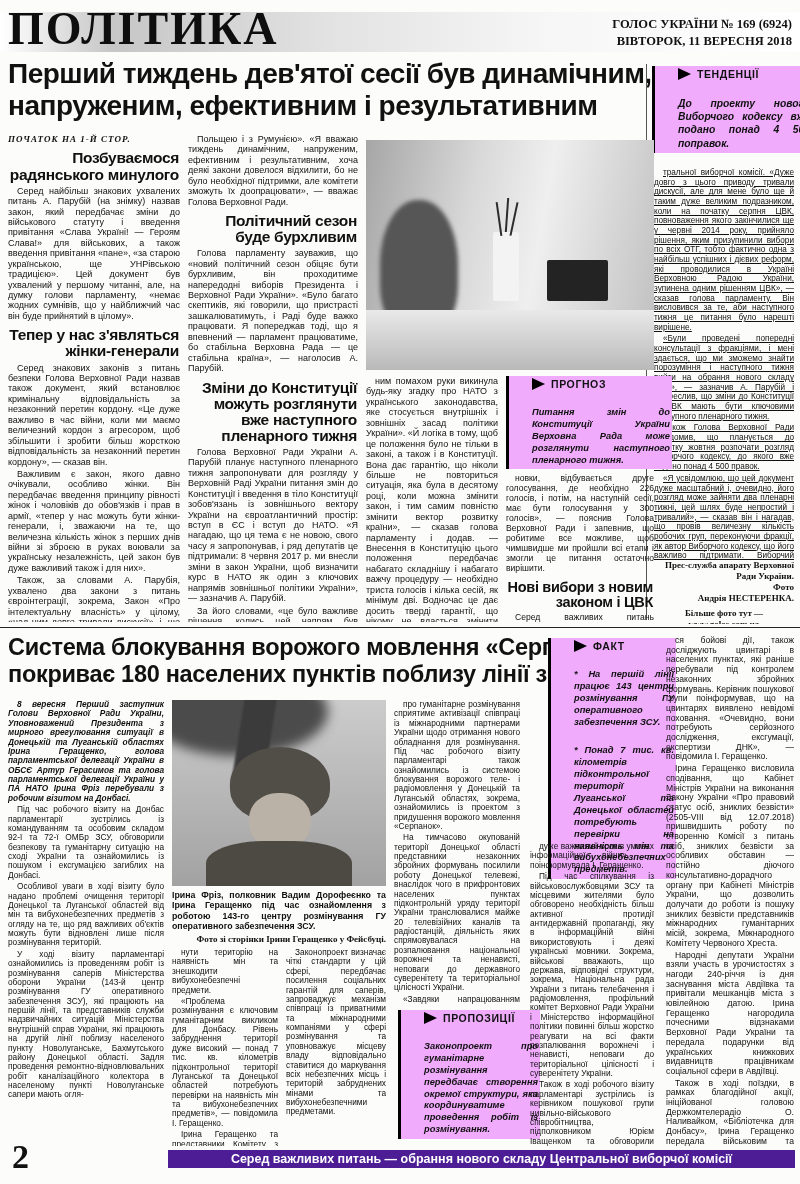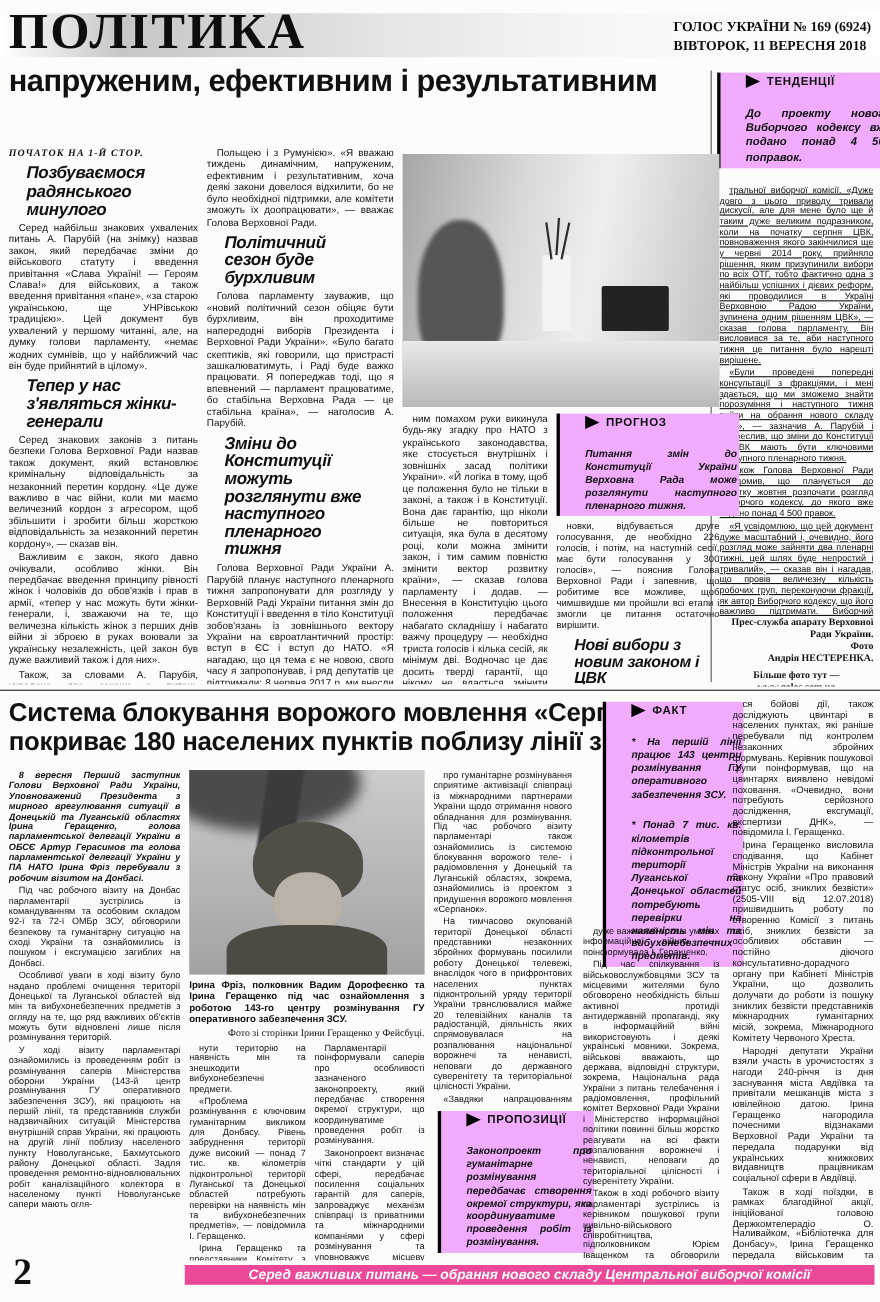--- a/index.html
+++ b/index.html
@@ -5,55 +5,55 @@
   html,body{margin:0;padding:0;}
   body{width:800px;height:1184px;position:relative;overflow:hidden;
        background:#fcfcfa;color:#111;
        font-family:"Liberation Sans",sans-serif;}
   .abs{position:absolute;}
   
   .mast-band{position:absolute;top:12px;left:0;width:100%;height:40px;
     background:linear-gradient(90deg,#ffffff 0%,#c6c6c6 14%,#e3e3e3 42%,#f6f6f6 68%,#ffffff 100%);}
   .mast-title{position:absolute;top:2px;left:8px;font-family:"Liberation Serif",serif;
     font-weight:bold;font-size:46px;letter-spacing:2px;color:#0e0e0e;}
-  .mast-issue{position:absolute;top:16px;right:8px;text-align:left;
+  .mast-issue{position:absolute;top:16px;right:8px;text-align:right;
     font-family:"Liberation Serif",serif;font-weight:bold;font-size:12.5px;line-height:1.35;}
   
   .hl1{position:absolute;left:8px;top:58px;width:645px;font-weight:bold;
     font-size:28px;line-height:1.13;letter-spacing:-0.5px;}
   .hl1 div{white-space:nowrap;overflow:hidden;}
   .hl2{position:absolute;left:8px;top:634px;width:550px;font-weight:bold;
     font-size:23.5px;line-height:1.15;letter-spacing:-0.3px;}
   .hl2 div{white-space:nowrap;overflow:hidden;}
   
   .col{position:absolute;overflow:hidden;text-align:justify;}
   .col p{margin:0 0 2px;text-indent:9px;}
   .bt{font-size:9px;line-height:1.16;}
   .bb{font-size:8.3px;line-height:1.13;}
   .sbt{font-size:8.2px;line-height:1.18;}
-  h3.sub{font-size:15.5px;line-height:1.04;margin:6px 16px 3px;text-align:left;
-    font-weight:bold;letter-spacing:-0.3px;font-style:italic;}
+  h3.sub{font-size:15.5px;line-height:1.04;margin:6px 1px 3px;text-align:right;
+    font-weight:bold;letter-spacing:-0.3px;}
   h3.sub2{font-size:14.5px;}
   .note{font-family:"Liberation Serif",serif;font-weight:bold;font-style:italic;
     font-size:9px;letter-spacing:1px;margin:0 0 4px;text-align:left;}
   .intro{font-weight:bold;font-style:italic;}
   
   .nbox{position:absolute;border-left:3px solid #000;padding:2px 2px 3px 23px;background:#f0abfc;}
   .nlbl{display:flex;align-items:center;gap:6px;font-weight:bold;font-size:10.5px;letter-spacing:0.6px;}
   .tri{width:0;height:0;border-left:13px solid #000;border-top:6px solid transparent;
     border-bottom:6px solid transparent;flex:0 0 auto;}
   .ntxt{font-weight:bold;font-style:italic;font-size:10.3px;line-height:1.28;margin-top:17px;text-align:justify;}
   .ntxt.sm{font-size:9.3px;}
   
   .credit{font-family:"Liberation Serif",serif;font-weight:bold;font-size:9px;
     line-height:1.22;text-align:right;}
   .more{font-family:"Liberation Serif",serif;font-weight:bold;font-size:9px;
     line-height:1.2;text-align:center;margin-top:4px;}
   .caption{font-weight:bold;font-size:8.8px;line-height:1.18;text-align:justify;}
-  .capcredit{font-family:"Liberation Serif",serif;font-weight:normal;font-size:9px;
+  .capcredit{font-family:"Liberation Serif",serif;font-weight:bold;font-size:9px;
     text-align:right;margin-top:2px;}
   
   .vrule{position:absolute;left:646px;top:64px;width:1px;height:556px;background:#555;}
   .hrule{position:absolute;left:0;top:627px;width:800px;height:1px;background:#222;}
   
   .photo1{position:absolute;left:366px;top:140px;width:288px;height:230px;overflow:hidden;
     background:linear-gradient(100deg,#a6a6a6 0%,#d8d8d8 35%,#efefef 58%,#bfbfbf 100%);}
   .p1-person{position:absolute;left:5%;top:26%;width:27%;height:58%;background:#565656;
     border-radius:48% 48% 35% 35%;filter:blur(2px);}
   .p1-desk{position:absolute;left:0;bottom:0;width:100%;height:26%;
@@ -67,37 +67,38 @@
     border-radius:50%;filter:blur(6px);}
   .p2-trunk{position:absolute;left:31%;top:-4%;width:15%;height:52%;background:#3b3b3b;
     transform:rotate(9deg);filter:blur(1px);}
   .p2-helmet{position:absolute;left:27%;top:25%;width:47%;height:40%;background:#514e47;
     border-radius:50% 50% 42% 42%;}
   .p2-face{position:absolute;left:36%;top:50%;width:29%;height:30%;background:#bab2a6;
     border-radius:46%;}
   .p2-shoulders{position:absolute;left:16%;top:76%;width:68%;height:30%;background:#4d4a43;
     border-radius:40% 40% 0 0;}
   
-  .banner{position:absolute;left:168px;top:1150px;width:627px;height:18px;background:#ec4899;
-    color:#fff;font-weight:bold;font-style:italic;font-size:12.5px;line-height:18px;
+  .banner{position:absolute;left:168px;top:1150px;width:627px;height:18px;background:#4c1d95;
+    color:#fff;font-weight:bold;font-size:12.5px;line-height:18px;
     text-align:center;white-space:nowrap;overflow:hidden;}
   .pagenum{position:absolute;left:12px;top:1138px;font-family:"Liberation Serif",serif;
     font-weight:bold;font-size:34px;}
 </style>
 </head>
 <body>
 
 <div class="mast-band"></div>
 <div class="mast-title">ПОЛІТИКА</div>
 <div class="mast-issue">
   <div>ГОЛОС УКРАЇНИ № 169 (6924)</div>
   <div>ВІВТОРОК, 11 ВЕРЕСНЯ 2018</div>
 </div>
 
 <div class="hl1">
+  <div>Перший тиждень дев'ятої сесії був динамічним,</div>
   <div>напруженим, ефективним і результативним</div>
 </div>
 
 <div class="vrule"></div>
 <div class="nbox" style="left:652px;top:66px;width:132px;">
   <div class="nlbl">
     <span class="tri"></span>
     <span>ТЕНДЕНЦІЇ</span>
   </div>
   <div class="ntxt">До проекту нового Виборчого кодексу вже подано понад 4 500 поправок.</div>
@@ -205,21 +206,20 @@
   <div class="capcredit">Фото зі сторінки Ірини Геращенко у Фейсбуці.</div>
 </div>
 
 <div class="col bb" style="left:172px;top:948px;width:106px;height:198px;">
   <p>нути територію на наявність мін та знешкодити вибухонебезпечні предмети.</p>
   <p>«Проблема розмінування є ключовим гуманітарним викликом для Донбасу. Рівень забруднення території дуже високий — понад 7 тис. кв. кілометрів підконтрольної території Луганської та Донецької областей потребують перевірки на наявність мін та вибухонебезпечних предметів», — повідомила І. Геращенко.</p>
   <p>Ірина Геращенко та представники Комітету з питань національної безпеки і оборони Артур Герасимов та Ірина Фріз обговорили із саперами особливості нового законопроекту про гуманітарне розмінування, який в найближчі дні буде зареєстрований у парламенті.</p>
 </div>
 
 <div class="col bb" style="left:286px;top:948px;width:100px;height:198px;">
-  <p>Парламентарії поінформували саперів про особливості зазначеного законопроекту, який передбачає створення окремої структури, що координуватиме проведення робіт із розмінування.</p>
   <p>Законопроект визначає чіткі стандарти у цій сфері, передбачає посилення соціальних гарантій для саперів, запроваджує механізм співпраці із приватними та міжнародними компаніями у сфері розмінування та уповноважує місцеву владу відповідально ставитися до маркування всіх небезпечних місць і територій забруднених мінами та вибухонебезпечними предметами.</p>
 
 </div>
 
 <div class="col bb" style="left:394px;top:700px;width:126px;height:304px;">
   <p>про гуманітарне розмінування сприятиме активізації співпраці із міжнародними партнерами України щодо отримання нового обладнання для розмінування. Під час робочого візиту парламентарі також ознайомились із системою блокування ворожого теле- і радіомовлення у Донецькій та Луганській областях, зокрема, ознайомились із проектом з придушення ворожого мовлення «Серпанок».</p>
   <p>На тимчасово окупованій території Донецької області представники незаконних збройних формувань посилили роботу Донецької телевежі, внаслідок чого в прифронтових населених пунктах підконтрольній уряду території України транслювалися майже 20 телевізійних каналів та радіостанцій, діяльність яких спрямовувалася на розпалювання національної ворожнечі та ненависті, неповаги до державного суверенітету та територіальної цілісності України.</p>
   <p>«Завдяки напрацюванням військовослужбовців ЗСУ та волонтерів створено систему «Серпанок», яка вже покриває 180 населених пунктів поблизу лінії зіткнення та блокує трансляцію ворожого теле- та радіомовлення. Це</p>
 </div>
 

